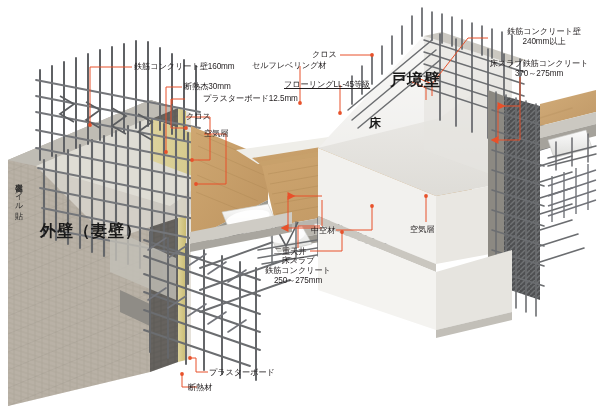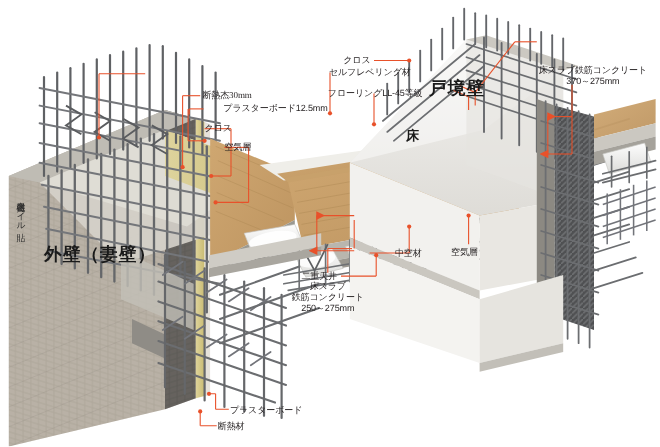--- a/index.html
+++ b/index.html
@@ -500,52 +500,55 @@
     <path d="M196 372 L196 358"></path>
     <path d="M196 358 L190 358"></path>
     <circle cx="190" cy="358" r="1.9" fill="#e8512a" stroke="none"></circle>
 
     <path d="M182 387 L197 387"></path>
     <path d="M182 387 L182 374"></path>
     <circle cx="182" cy="374" r="1.9" fill="#e8512a" stroke="none"></circle>
   </g>
 </svg>
 
-
-<div class="lbl" style="left:184px;top:82px;font-family:Liberation Serif, serif;">断熱杰30mm</div>
+<div class="lbl" style="left:134px;top:62px;">鉄筋コンクリート壁160mm</div>
+
+<div class="lbl" style="left:184px;top:82px;">断熱杰30mm</div>
 
 <div class="lbl" style="left:187px;top:94px;margin-left:16px;">プラスターボード12.5mm</div>
 
 <div class="lbl" style="left:186px;top:112px;">クロス</div>
 
 <div class="lbl" style="left:204px;top:129px;">空気層</div>
 
-<div class="lbl" style="left:252px;top:61px;margin-left:47px;">セルフレベリング材</div>
-
-<div class="lbl" style="left:298px;top:80px;">フローリングLL-45等級</div>
+<div class="lbl" style="left:252px;top:61px;">セルフレベリング材</div>
+
+<div class="lbl" style="left:284px;top:80px;text-decoration:underline;">フローリングLL-45等級</div>
 
 <div class="lbl" style="left:312px;top:50px;">クロス</div>
 
+<div class="lbl c two" style="left:492px;top:27px;width:104px;">鉄筋コンクリート壁
+240mm以上</div>
 
 <div class="lbl c two" style="left:480px;top:59px;width:118px;">床スラブ鉄筋コンクリート
 370～275mm</div>
 
-<div class="lbl" style="left:311px;top:226px;margin-left:48px;">中空材</div>
+<div class="lbl" style="left:311px;top:226px;">中空材</div>
 
 <div class="lbl" style="left:274px;top:247px;">二重天井</div>
 
 <div class="lbl" style="left:410px;top:225px;">空気層</div>
 
 <div class="lbl c two" style="left:240px;top:256px;width:116px;">床スラブ
 鉄筋コンクリート
 250～275mm</div>
 
 <div class="lbl" style="left:209px;top:368px;">プラスターボード</div>
 
-<div class="lbl" style="left:198px;top:383px;">断熱材</div>
+<div class="lbl" style="left:188px;top:383px;">断熱材</div>
 
 <div class="big" style="position:absolute;left:40px;top:221px;text-align:center;">外壁（妻壁）</div>
 
 <div class="big" style="position:absolute;left:390px;top:70px;">戸境壁</div>
 
 <div class="mid" style="position:absolute;left:369px;top:115px;">床</div>
 
 <div class="vert" style="position:absolute;left:12px;top:178px;">磁器質タイル貼</div>
 
 </div>

